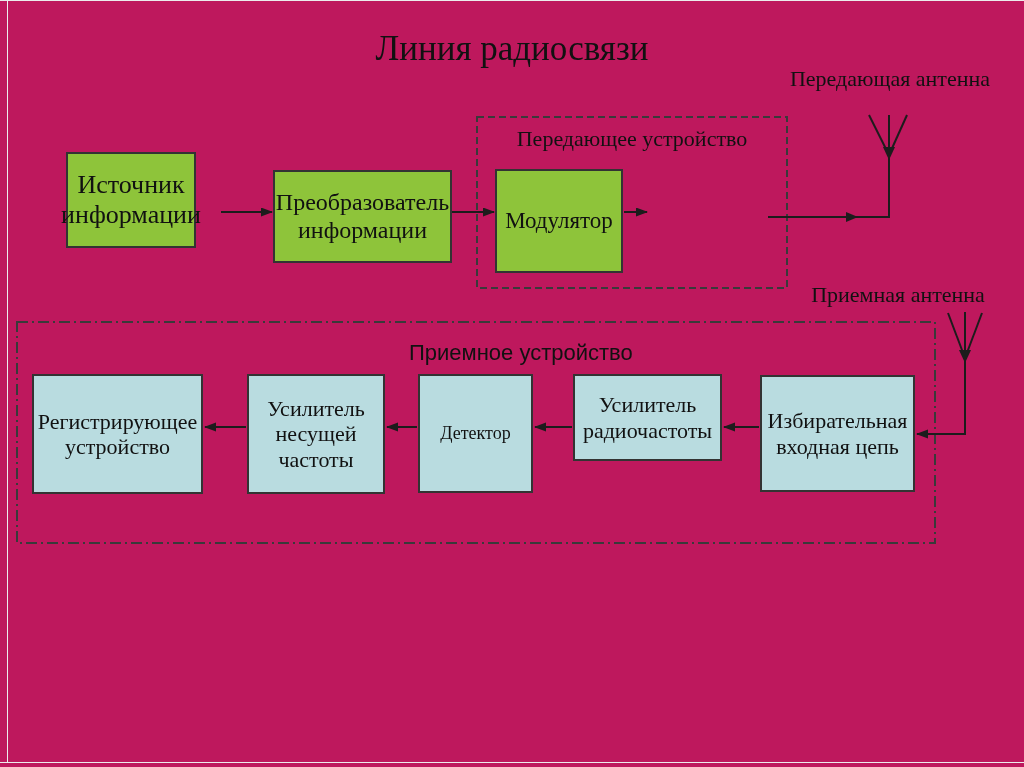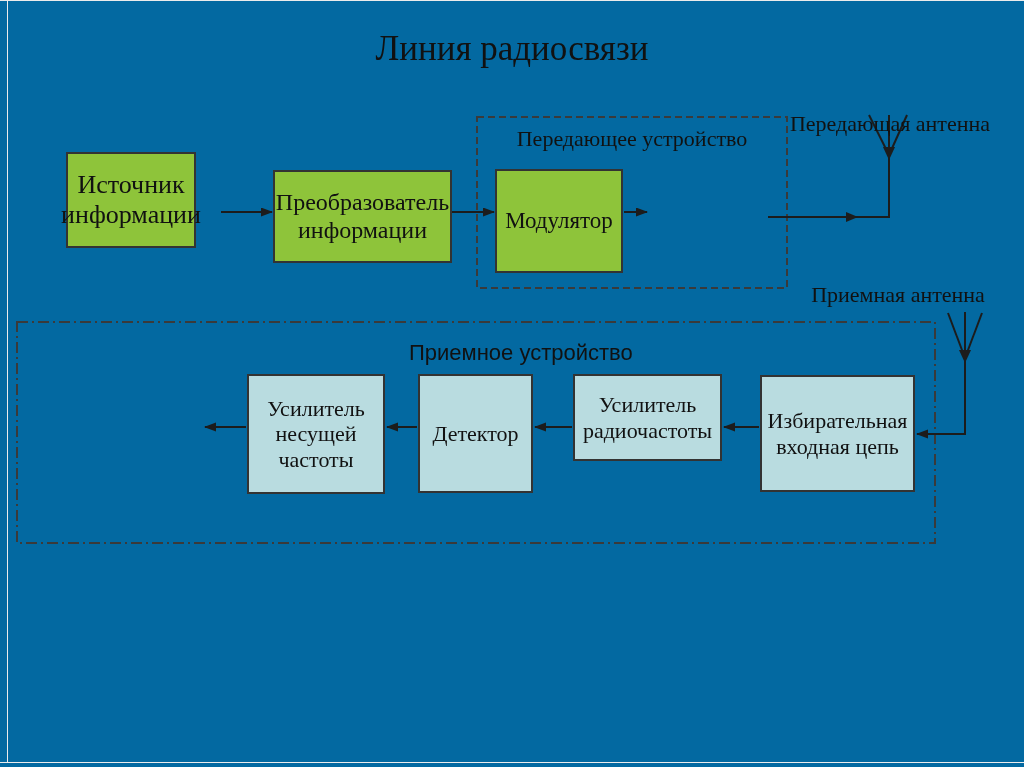--- a/index.html
+++ b/index.html
@@ -1,20 +1,20 @@
 <!DOCTYPE html>
 <html style="--green-fill: #8ec43a; --blue-fill: #b9dce0; --box-border: #333333; --outline: #3a3a3a; --line: #1c1c1c; --text: #111111; --page-edge: #ececec;"><head>
 <meta charset="utf-8">
 <style>
   html, body { margin: 0; padding: 0; background: #ffffff; }
   .slide {
     position: relative;
     width: 1024px;
     height: 767px;
-    background: #0369a1;
+    background: #be185d;
     overflow: hidden;
     font-family: "Liberation Serif", serif;
     color: var(--text, #111);
   }
   
   .edge { position: absolute; background: var(--page-edge, #ececec); }
   .edge.top { left: 0; top: 0; width: 1024px; height: 1px; }
   .edge.left { left: 7px; top: 0; width: 1px; height: 763px; }
   .edge.bottom { left: 0; top: 762px; width: 1024px; height: 1px; }
 
@@ -41,26 +41,26 @@
   .box.green { background: var(--green-fill, #8ec43a); }
   .box.blue  { background: var(--blue-fill, #b9dce0); }
 
   .box.source     { left: 66px;  top: 152px; width: 130px; height: 96px;  font-size: 26px; }
   .box.converter  { left: 273px; top: 170px; width: 179px; height: 93px;  font-size: 24px; }
   .box.modulator  { left: 495px; top: 169px; width: 128px; height: 104px;  font-size: 23px; }
   .box.generator  { left: 648px; top: 169px; width: 120px; height: 94px;  font-size: 22px; }
 
   .box.recorder   { left: 32px;  top: 374px; width: 171px; height: 120px; font-size: 22px; }
   .box.audio-amp  { left: 247px; top: 374px; width: 138px; height: 120px; font-size: 22px; }
-  .box.detector   { left: 418px; top: 374px; width: 115px; height: 119px; font-size: 22px; }
+  .box.detector   { left: 418px; top: 374px; width: 115px; height: 119px; font-size: 18px; }
   .box.rf-amp     { left: 573px; top: 374px; width: 149px; height: 87px; font-size: 22px; }
   .box.selective  { left: 760px; top: 375px; width: 155px; height: 117px; font-size: 22px; }
 
   .lbl { position: absolute; font-size: 22px; line-height: 1.2; white-space: nowrap; }
-  .lbl.tx-antenna { left: 770px; top: 66px;  width: 240px; text-align: center; margin-top: 45px; }
+  .lbl.tx-antenna { left: 770px; top: 66px;  width: 240px; text-align: center; }
   .lbl.rx-antenna { left: 778px; top: 282px; width: 240px; text-align: center; }
   .lbl.tx-group   { left: 477px; top: 126px; width: 310px; text-align: center; }
   .lbl.rx-group   { left: 409px; top: 340px; font-family: "Liberation Sans", sans-serif; }
 </style>
 </head>
 <body>
 
 <div class="slide">
 
   <div class="edge top"></div>
@@ -124,18 +124,19 @@
 
   <div class="lbl tx-antenna">Передающая антенна</div>
   <div class="lbl rx-antenna">Приемная антенна</div>
   <div class="lbl tx-group">Передающее устройство</div>
   <div class="lbl rx-group">Приемное устройство</div>
 
   <div class="box green source">Источник информации</div>
   <div class="box green converter">Преобразователь информации</div>
   <div class="box green modulator">Модулятор</div>
 
+  <div class="box blue recorder">Регистрирующее устройство</div>
   <div class="box blue audio-amp">Усилитель несущей частоты</div>
   <div class="box blue detector">Детектор</div>
   <div class="box blue rf-amp">Усилитель радиочастоты</div>
   <div class="box blue selective">Избирательная входная цепь</div>
 
 </div>
 
 </body></html>

